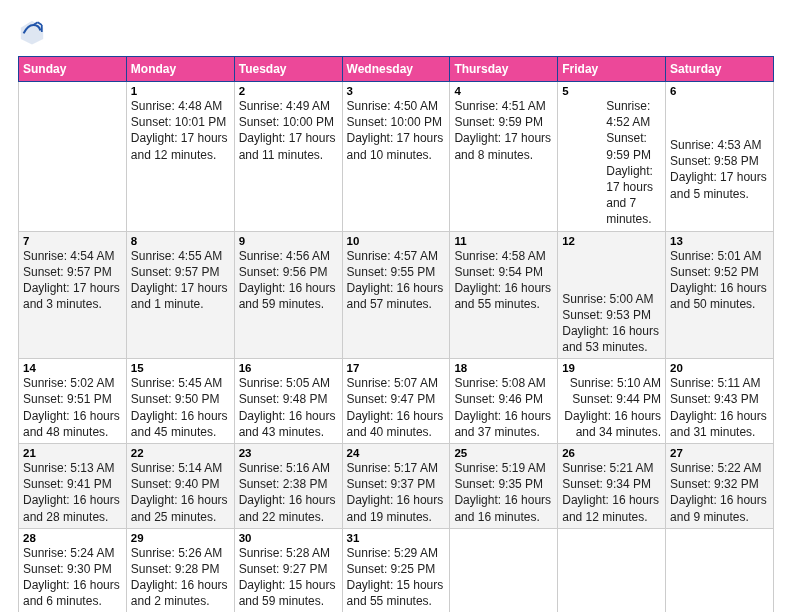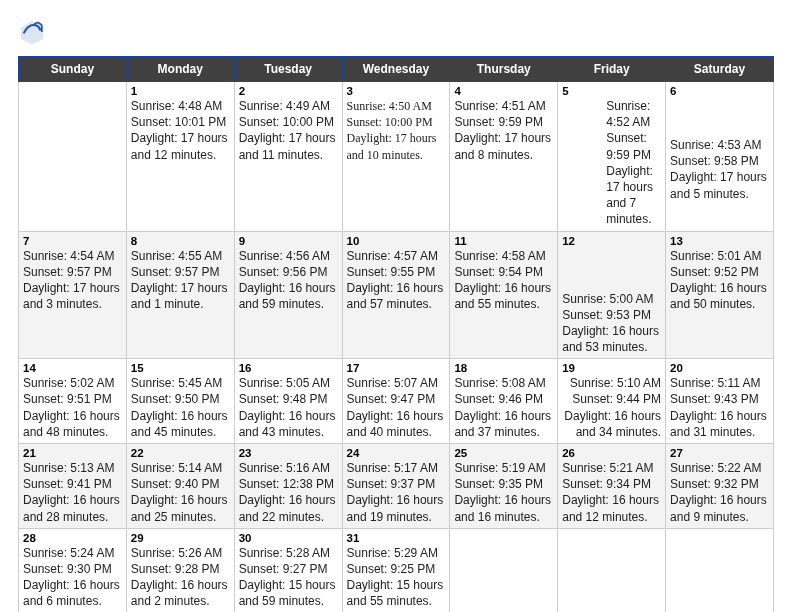--- a/index.html
+++ b/index.html
@@ -96,22 +96,21 @@
     .empty-cell {
       background: #f9f9f9;
     }
     tr:nth-child(odd) td {
       background: #fff;
     }
     tr:nth-child(even) td {
       background: #f3f3f3;
     }
     .calendar thead tr th {
-      background: #404040;
-      text-align: center;
+      background: #ec4899;
     }
   </style>
 </head>
 <body>
 
 <div class="page">
   <div class="header">
     <div class="logo">
       <svg class="logo-icon" viewBox="0 0 40 40">
         <polygon points="20,4 36,14 36,30 20,38 4,30 4,14" fill="#2255aa" opacity="0.15"></polygon>
@@ -155,21 +154,21 @@
           </td>
           <td>
             <span class="day-num">2</span>
             <div class="day-info" style="white-space: pre-line;">Sunrise: 4:49 AM
 Sunset: 10:00 PM
 Daylight: 17 hours
 and 11 minutes.</div>
           </td>
           <td>
             <span class="day-num">3</span>
-            <div class="day-info" style="white-space: pre-line; font-family: Liberation Serif, serif;">Sunrise: 4:50 AM
+            <div class="day-info" style="white-space: pre-line;">Sunrise: 4:50 AM
 Sunset: 10:00 PM
 Daylight: 17 hours
 and 10 minutes.</div>
           </td>
           <td>
             <span class="day-num">4</span>
             <div class="day-info" style="white-space: pre-line;">Sunrise: 4:51 AM
 Sunset: 9:59 PM
 Daylight: 17 hours
 and 8 minutes.</div>
@@ -302,21 +301,21 @@
           <td>
             <span class="day-num">22</span>
             <div class="day-info" style="white-space: pre-line;">Sunrise: 5:14 AM
 Sunset: 9:40 PM
 Daylight: 16 hours
 and 25 minutes.</div>
           </td>
           <td>
             <span class="day-num">23</span>
             <div class="day-info" style="white-space: pre-line;">Sunrise: 5:16 AM
-Sunset: 12:38 PM
+Sunset: 2:38 PM
 Daylight: 16 hours
 and 22 minutes.</div>
           </td>
           <td>
             <span class="day-num">24</span>
             <div class="day-info" style="white-space: pre-line;">Sunrise: 5:17 AM
 Sunset: 9:37 PM
 Daylight: 16 hours
 and 19 minutes.</div>
           </td>

